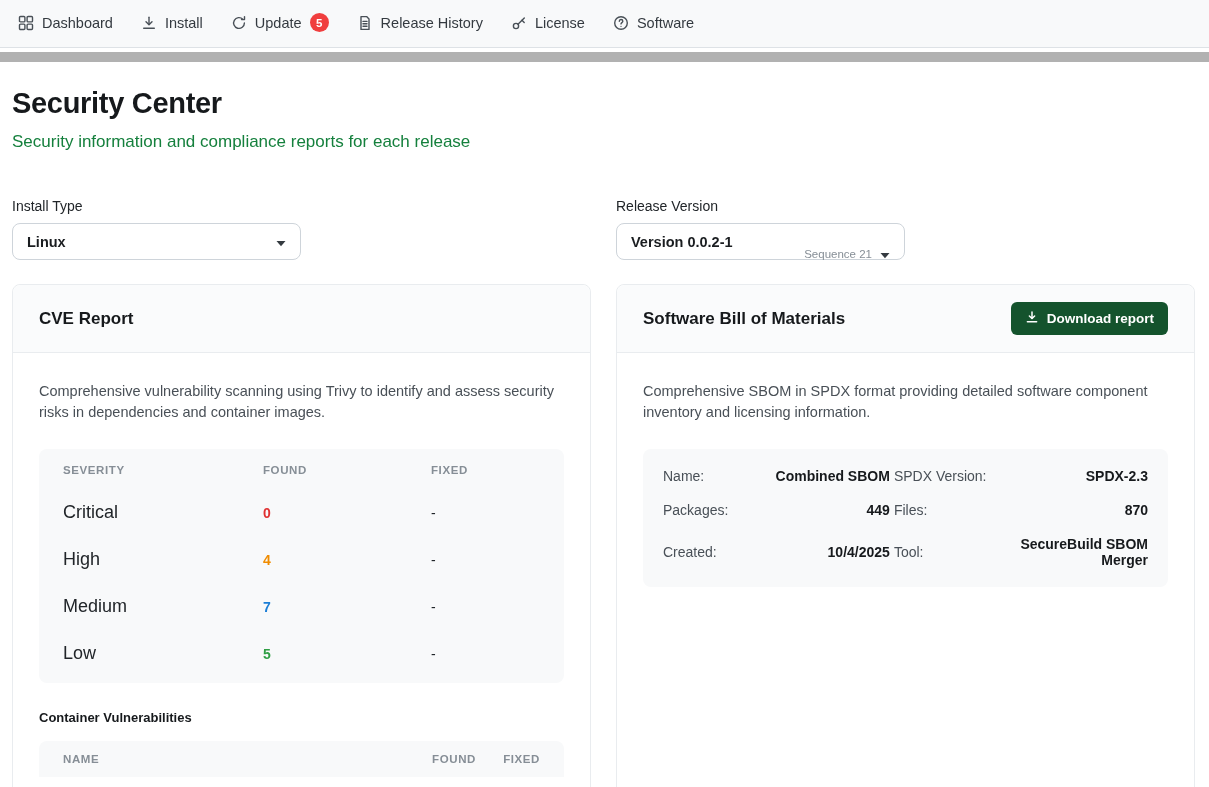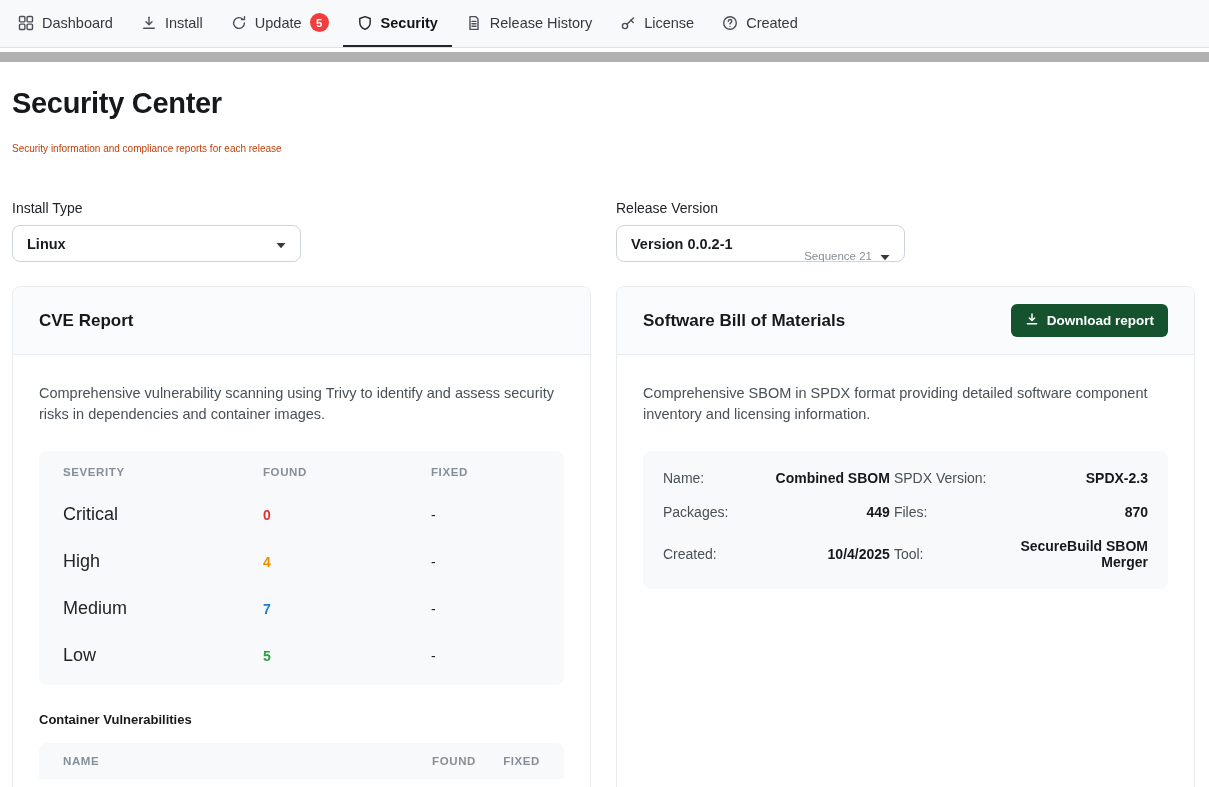--- a/index.html
+++ b/index.html
@@ -17,21 +17,21 @@
   .badge { background:#f03e3e; color:#fff; font-size:11.5px; font-weight:700;
            min-width:19px; height:19px; border-radius:10px; display:flex;
            align-items:center; justify-content:center; padding:0 5px; }
 
   .gray-strip { height:10px; background:#b1b1b1; margin-top:4px; }
 
   
   main { padding:0 14px 0 12px; }
   h1.page-title { margin-top:25px; font-size:29px; font-weight:700; color:#16191c;
                   letter-spacing:-0.3px; }
-  .page-subtitle { margin-top:23px; font-size:10px; color:#c2410c; }
+  .page-subtitle { margin-top:12px; font-size:17px; color:#15803d; }
 
   .two-col { display:grid; grid-template-columns:1fr 1fr; gap:25px; }
 
   
   .filters { margin-top:46px; }
   .filter-label { font-size:14px; color:#212529; margin-bottom:9px; }
   .select { width:289px; height:37px; border:1px solid #ced4da; border-radius:8px;
             background:#fff; display:flex; align-items:center; justify-content:space-between;
             padding:0 14px; cursor:pointer; }
   .select .sel-value { font-size:14.5px; font-weight:700; color:#1a1d20; }
@@ -103,28 +103,20 @@
   <div class="nav-item">
     <span>
         <svg width="16" height="16" viewBox="0 0 16 16" fill="none" stroke="#495057" stroke-width="1.4" stroke-linecap="round" stroke-linejoin="round">
           <path d="M13.4 8a5.4 5.4 0 1 1-1.58-3.82"></path>
           <path d="M13.5 1.6v3h-3"></path>
         </svg>
       </span>
     <span>Update</span>
     <span class="badge">5</span>
   </div>
-  <div class="nav-item active">
-    <span>
-        <svg width="16" height="16" viewBox="0 0 16 16" fill="none" stroke="#212529" stroke-width="1.4" stroke-linecap="round" stroke-linejoin="round">
-          <path d="M8 1.6l5.2 1.9v3.9c0 3.3-2.1 5.6-5.2 6.9-3.1-1.3-5.2-3.6-5.2-6.9V3.5L8 1.6z"></path>
-        </svg>
-      </span>
-    <span>Security</span>
-  </div>
   <div class="nav-item">
     <span>
         <svg width="16" height="16" viewBox="0 0 16 16" fill="none" stroke="#495057" stroke-width="1.4" stroke-linecap="round" stroke-linejoin="round">
           <path d="M4 1.6h5.6L12 4v10.4H4z"></path>
           <path d="M6 6.4h4M6 8.8h4M6 11.2h4"></path>
         </svg>
       </span>
     <span>Release History</span>
   </div>
   <div class="nav-item">
@@ -138,21 +130,21 @@
     <span>License</span>
   </div>
   <div class="nav-item">
     <span>
         <svg width="16" height="16" viewBox="0 0 16 16" fill="none" stroke="#495057" stroke-width="1.4" stroke-linecap="round" stroke-linejoin="round">
           <circle cx="8" cy="8" r="6.3"></circle>
           <path d="M6.3 6.3c0-1 .8-1.8 1.7-1.8 1 0 1.8.7 1.8 1.7 0 1.4-1.8 1.4-1.8 2.7"></path>
           <circle cx="8" cy="11.4" r="0.55" fill="#495057" stroke="none"></circle>
         </svg>
       </span>
-    <span>Created</span>
+    <span>Software</span>
   </div>
 </nav>
 
 <div class="gray-strip"></div>
 
 <main>
   <h1 class="page-title">Security Center</h1>
   <p class="page-subtitle">Security information and compliance reports for each release</p>
 
   <div class="two-col filters">

